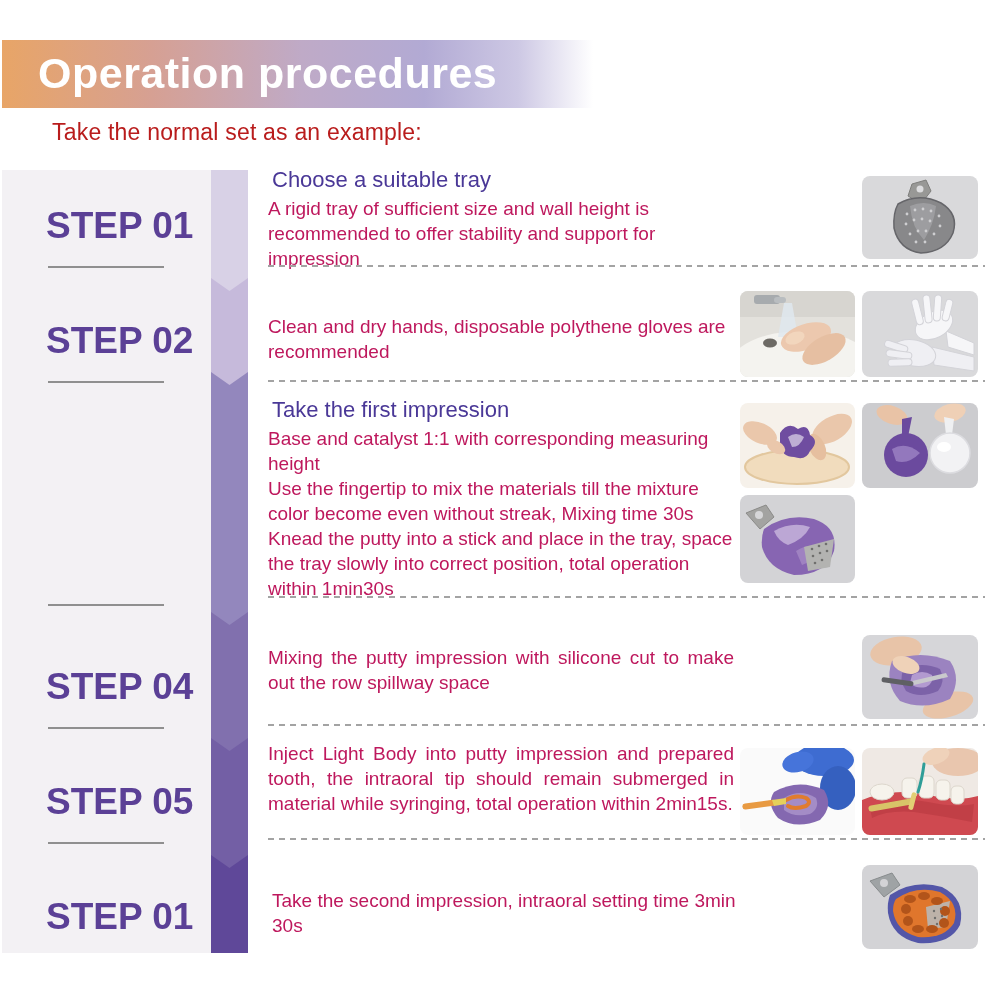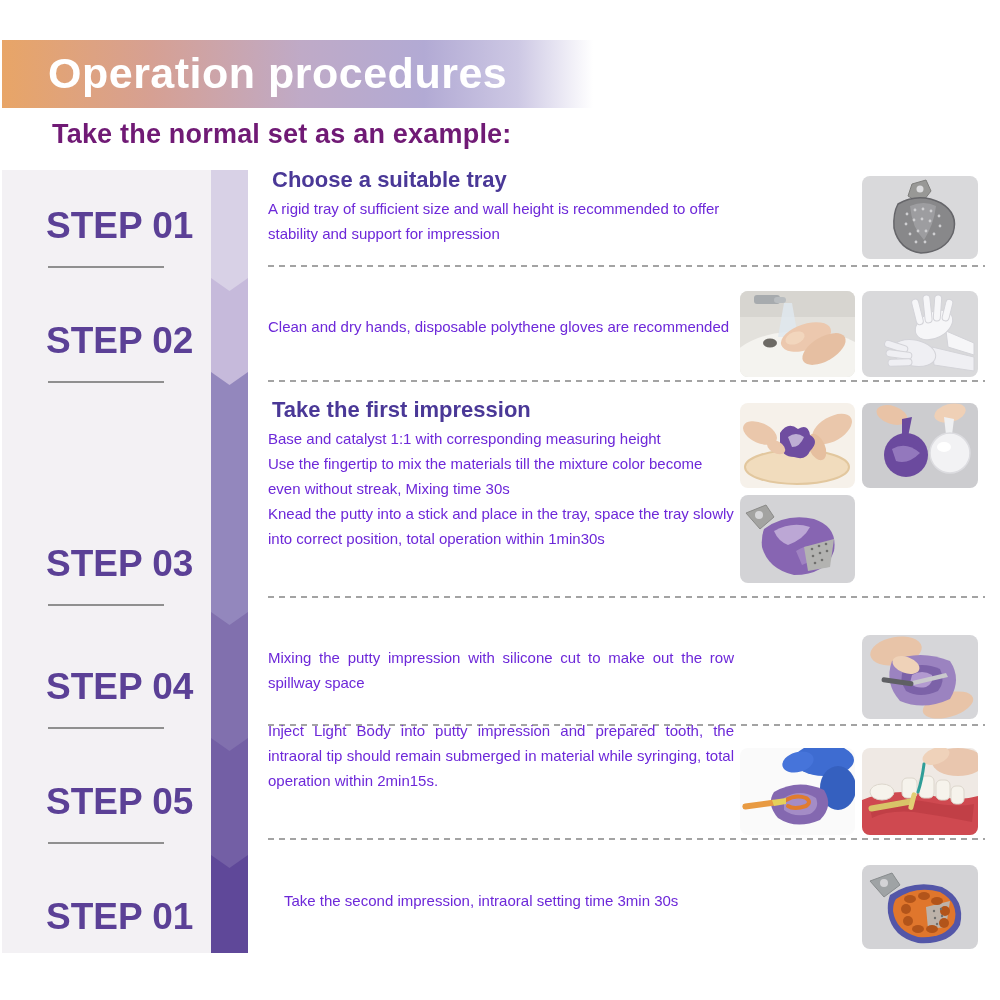--- a/index.html
+++ b/index.html
@@ -1,40 +1,40 @@
 <!DOCTYPE html>
 <html><head>
 <meta charset="utf-8">
 <style>
   *{margin:0;padding:0;box-sizing:border-box}
   html,body{width:1000px;height:1000px;background:#fff;font-family:"Liberation Sans",sans-serif}
   #canvas{position:relative;width:1000px;height:1000px;background:#fff;overflow:hidden}
 
   .banner{position:absolute;left:2px;top:40px;width:938px;height:68px;
     background:linear-gradient(90deg,#e8a567 0%,#d6a093 16%,#bfaac7 32%,#b2aad4 45%,#cdc8e4 55%,#ffffff 63%,#ffffff 100%)}
-  .banner-title{color:#ffffff;font-size:43px;font-weight:bold;line-height:66px;padding-left:46px;letter-spacing:.5px}
-
-  .subtitle{position:absolute;left:52px;top:119px;font-size:27px;font-weight:bold;color:#701a75;letter-spacing:.2px}
+  .banner-title{color:#ffffff;font-size:43px;font-weight:bold;line-height:66px;padding-left:36px;letter-spacing:.5px}
+
+  .subtitle{position:absolute;left:52px;top:119px;font-size:23px;font-weight:normal;color:#b91c1c;letter-spacing:.2px}
 
   .sidebar{position:absolute;left:2px;top:170px;width:209px;height:783px;background:#f3f1f4}
   .step-label{position:absolute;left:46px;color:#5b4096;font-size:37px;font-weight:bold;white-space:nowrap}
   .step-underline{position:absolute;left:48px;width:116px;height:2px;background:#8f8f8f}
 
   .chevcol{position:absolute;left:211px;top:170px;width:37px;height:783px}
   .chev{position:absolute;left:0;width:37px;
     clip-path:polygon(0 0,100% 0,100% calc(100% - 13px),50% 100%,0 calc(100% - 13px))}
   .chev1{top:0;height:121px;background:#d8d1e6;z-index:6}
   .chev2{top:108px;height:107px;background:#c6badb;z-index:5}
   .chev3{top:202px;height:253px;background:#9387bd;z-index:4}
   .chev4{top:442px;height:139px;background:#8170ae;z-index:3}
   .chev5{top:568px;height:130px;background:#735fa5;z-index:2}
   .chev6{top:685px;height:98px;background:#5f4899;z-index:1;clip-path:none}
 
-  .heading{position:absolute;font-size:22px;font-weight:bold;color:#4a3897;white-space:nowrap}
-  .body-text{position:absolute;width:468px;font-size:15px;line-height:25px;color:#6d28d9}
+  .heading{position:absolute;font-size:22px;font-weight:normal;color:#4a3897;white-space:nowrap}
+  .body-text{position:absolute;width:468px;font-size:19px;line-height:25px;color:#be185d}
   .body-text p{margin:0}
   .justify{text-align:justify}
 
   .dash{position:absolute;left:268px;width:717px;height:2px;
     background:repeating-linear-gradient(90deg,#a3a3a3 0 6px,transparent 6px 11px)}
 
   .photo{position:absolute;border-radius:8px;overflow:hidden}
   .photo svg{display:block;width:100%;height:100%}
 </style>
 </head>
@@ -45,21 +45,20 @@
   <header class="banner">
     <div class="banner-title">Operation procedures</div>
   </header>
   <div class="subtitle">Take the normal set as an example:</div>
 
   <aside class="sidebar"></aside>
   <div class="step-label" style="top:205px">STEP 01</div>
   <div class="step-underline" style="top:266px"></div>
   <div class="step-label" style="top:320px">STEP 02</div>
   <div class="step-underline" style="top:381px"></div>
-  <div class="step-label" style="top:543px">STEP 03</div>
   <div class="step-underline" style="top:604px"></div>
   <div class="step-label" style="top:666px">STEP 04</div>
   <div class="step-underline" style="top:727px"></div>
   <div class="step-label" style="top:781px">STEP 05</div>
   <div class="step-underline" style="top:842px"></div>
   <div class="step-label" style="top:896px">STEP 01</div>
 
   <div class="chevcol">
     <div class="chev chev1"></div>
     <div class="chev chev2"></div>
@@ -207,21 +206,21 @@
       <path d="M30,26 Q58,14 88,26 Q100,44 88,64 Q62,76 38,66 Q22,48 30,26 Z" fill="#9b83c0"></path>
       <path d="M42,34 Q60,26 78,34 Q84,46 76,56 Q58,64 44,56 Q36,44 42,34 Z" fill="#7c62a8"></path>
       <path d="M50,40 Q60,34 70,40 Q72,48 64,52 Q54,54 48,48 Z" fill="#b29ad0"></path>
       <polygon points="50,46 84,38 86,42 52,50" fill="#c9c9cc"></polygon>
       <rect x="20" y="42" width="32" height="5" rx="2" fill="#5f6064" transform="rotate(8 20 42)"></rect>
       <ellipse cx="44" cy="30" rx="14" ry="8" fill="#efd2b8" transform="rotate(20 44 30)"></ellipse>
     </svg>
   </figure>
   <div class="dash" style="top:724px"></div>
 
-  <div class="body-text justify" style="left:268px;top:718px;width:466px">
+  <div class="body-text justify" style="left:268px;top:741px;width:466px">
     <p>Inject Light Body into putty impression and prepared tooth, the intraoral tip should remain submerged in material while syringing, total operation within 2min15s.</p>
   </div>
   <figure class="photo" style="left:740px;top:748px;width:115px;height:87px">
     <svg viewBox="0 0 115 87" xmlns="http://www.w3.org/2000/svg">
       <rect width="115" height="87" fill="#fafafa"></rect>
       <ellipse cx="84" cy="12" rx="30" ry="16" fill="#3e6cd1"></ellipse>
       <ellipse cx="98" cy="40" rx="18" ry="22" fill="#3560bf"></ellipse>
       <ellipse cx="58" cy="14" rx="16" ry="10" fill="#4674da" transform="rotate(-16 58 14)"></ellipse>
       <path d="M34,44 Q58,30 84,42 Q94,58 80,72 Q56,82 38,70 Q26,56 34,44 Z" fill="#8468b0"></path>
       <path d="M44,50 Q60,40 76,50 Q80,60 70,66 Q54,70 44,62 Z" fill="#a48cc6"></path>
@@ -244,21 +243,21 @@
         <rect x="89" y="38" width="13" height="18" rx="5"></rect>
         <ellipse cx="20" cy="44" rx="12" ry="8"></ellipse>
       </g>
       <rect x="6" y="58" width="46" height="6" rx="3" fill="#d8c468" transform="rotate(-10 6 58)"></rect>
       <rect x="48" y="44" width="5" height="18" rx="2.5" fill="#e2cf74" transform="rotate(14 50 53)"></rect>
       <path d="M62,16 Q60,32 56,44" stroke="#2f9e98" stroke-width="3" fill="none" stroke-linecap="round"></path>
     </svg>
   </figure>
   <div class="dash" style="top:838px"></div>
 
-  <div class="body-text" style="left:284px;top:888px;width:480px">
+  <div class="body-text" style="left:272px;top:888px;width:480px">
     <p>Take the second impression, intraoral setting time 3min 30s</p>
   </div>
   <figure class="photo" style="left:862px;top:865px;width:116px;height:84px">
     <svg viewBox="0 0 116 84" xmlns="http://www.w3.org/2000/svg">
       <rect width="116" height="84" fill="#d3d3d6"></rect>
       <polygon points="8,16 30,8 38,20 22,32" fill="#9fa3a5" stroke="#878b8d"></polygon>
       <circle cx="22" cy="18" r="4" fill="#d3d3d6"></circle>
       <path d="M28,30 Q52,14 80,22 Q104,34 98,60 Q88,80 56,78 Q30,72 26,48 Q25,38 28,30 Z" fill="#5356a8"></path>
       <path d="M34,34 Q54,20 78,27 Q98,38 92,58 Q82,74 56,72 Q34,66 31,46 Q31,38 34,34 Z" fill="#e0762c"></path>
       <polygon points="64,42 88,36 84,62 66,64" fill="#b9b9b7" opacity="0.9"></polygon>

